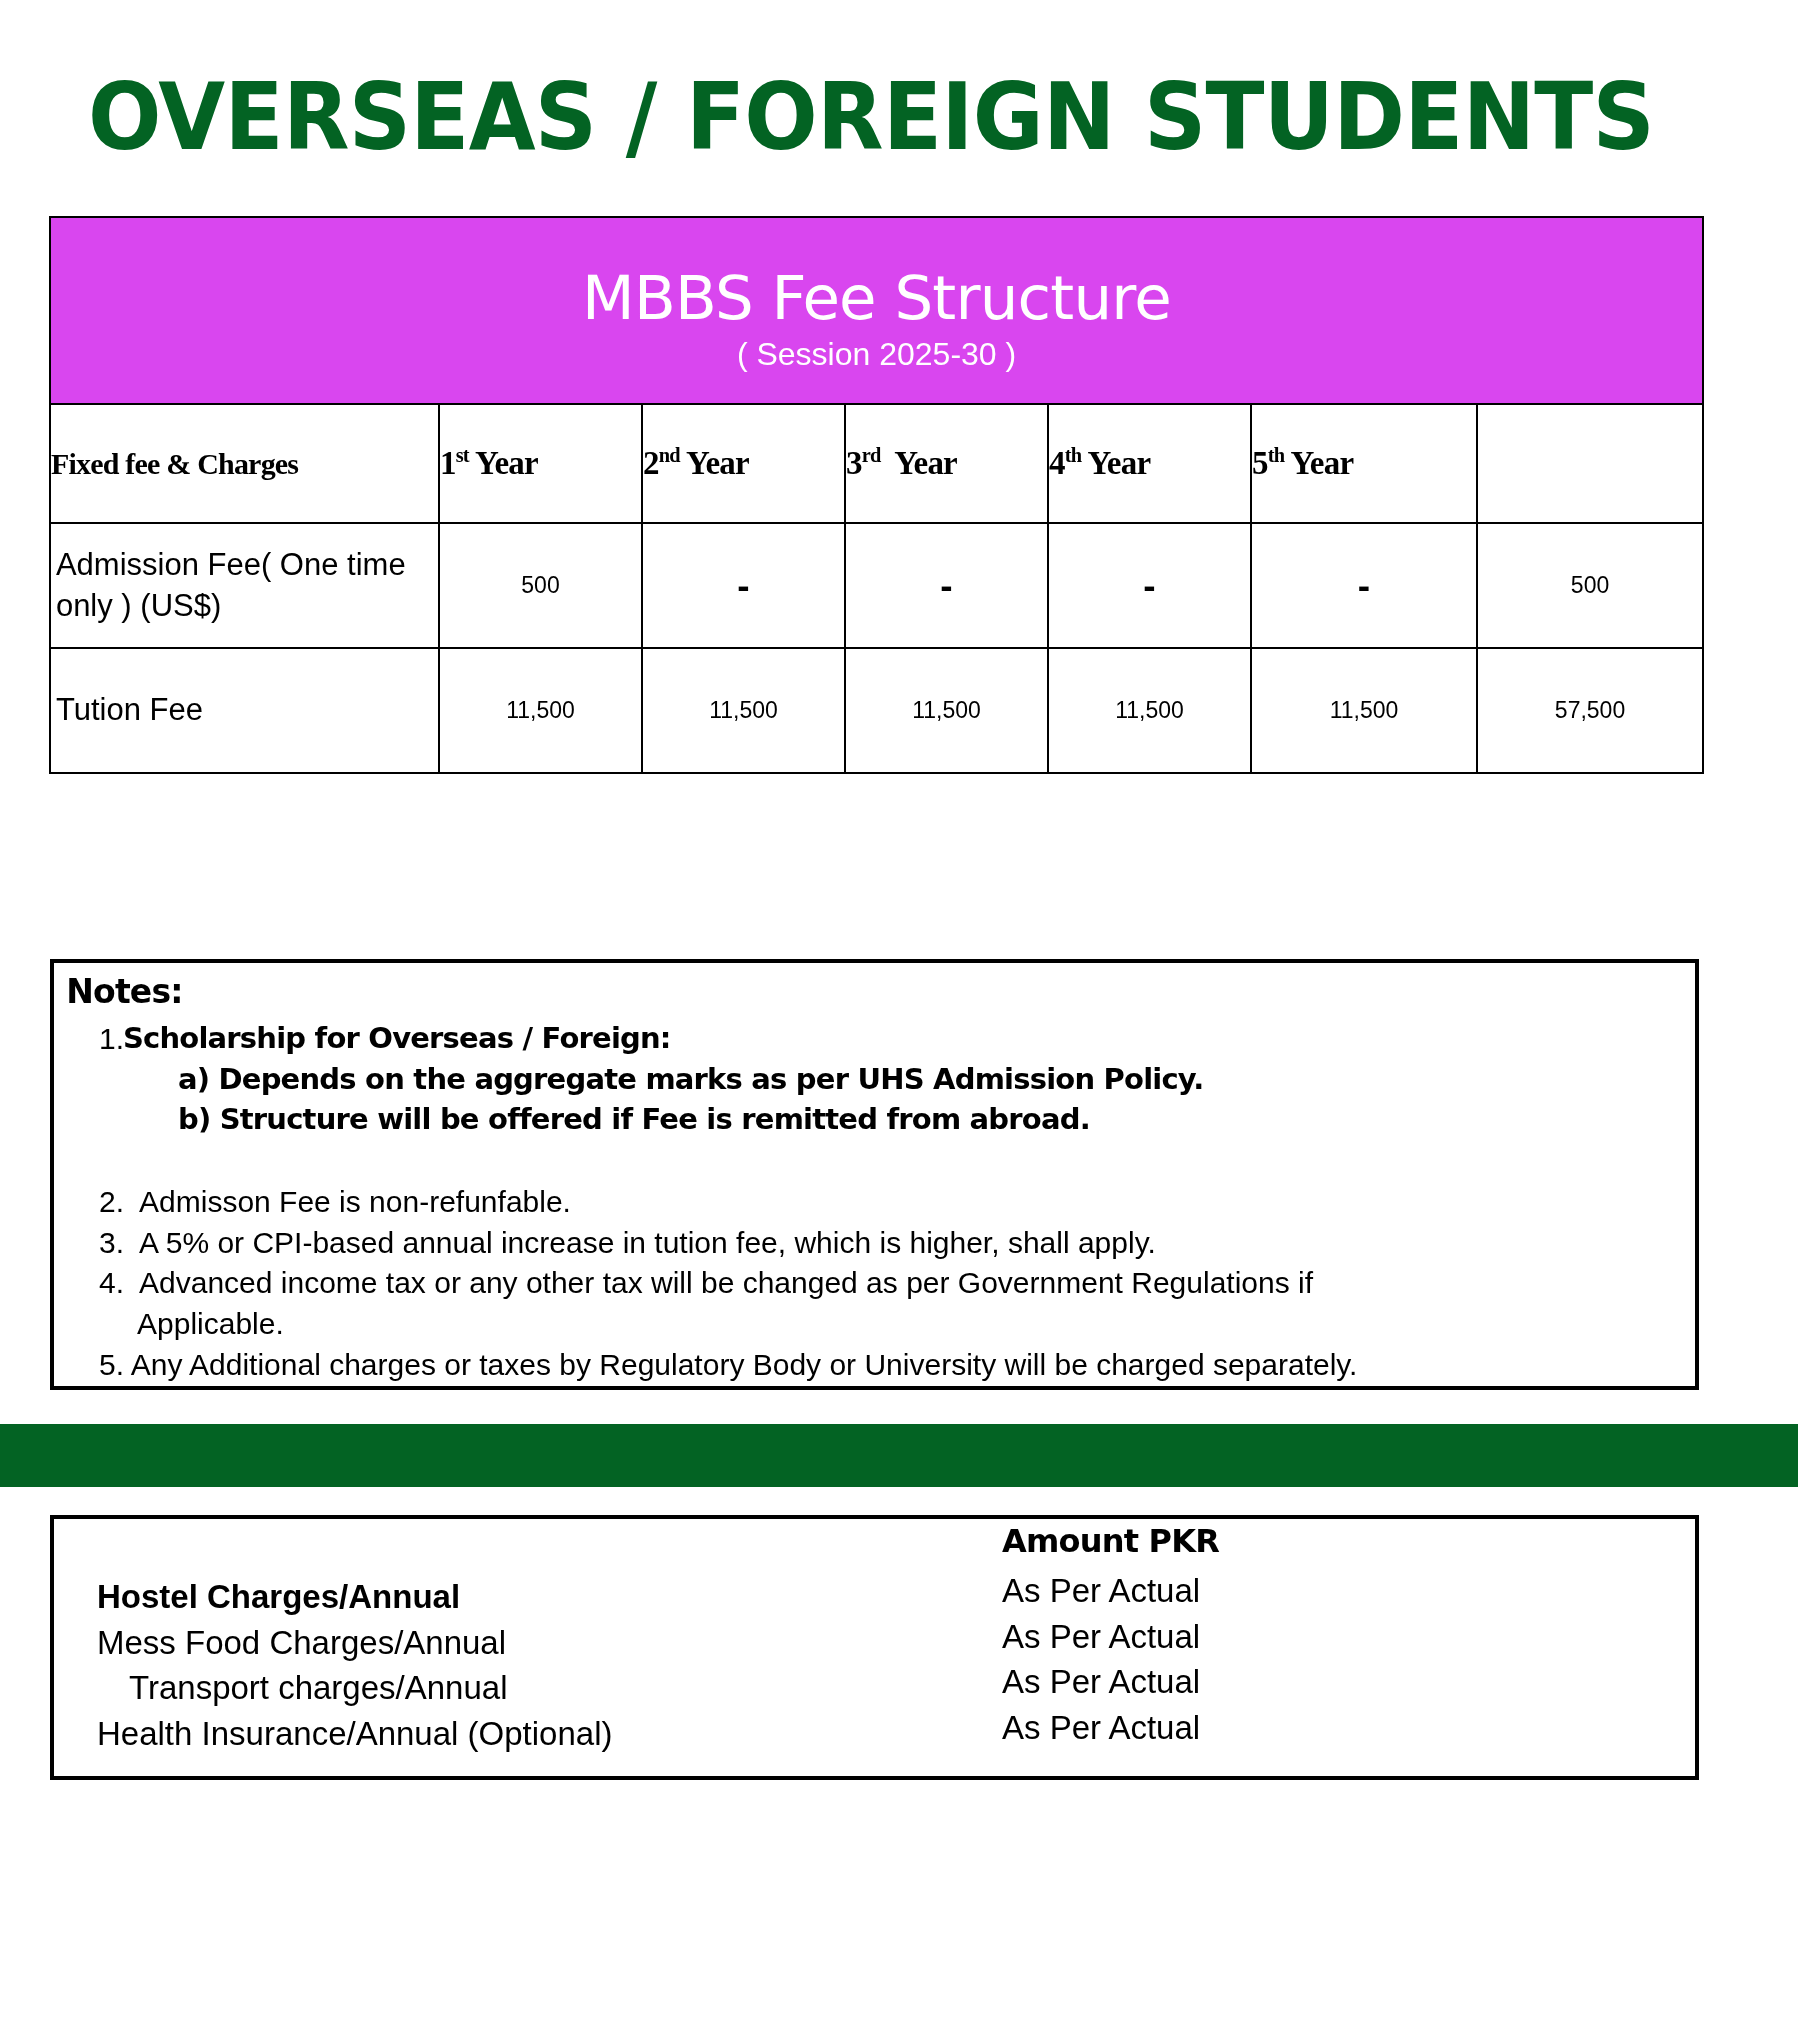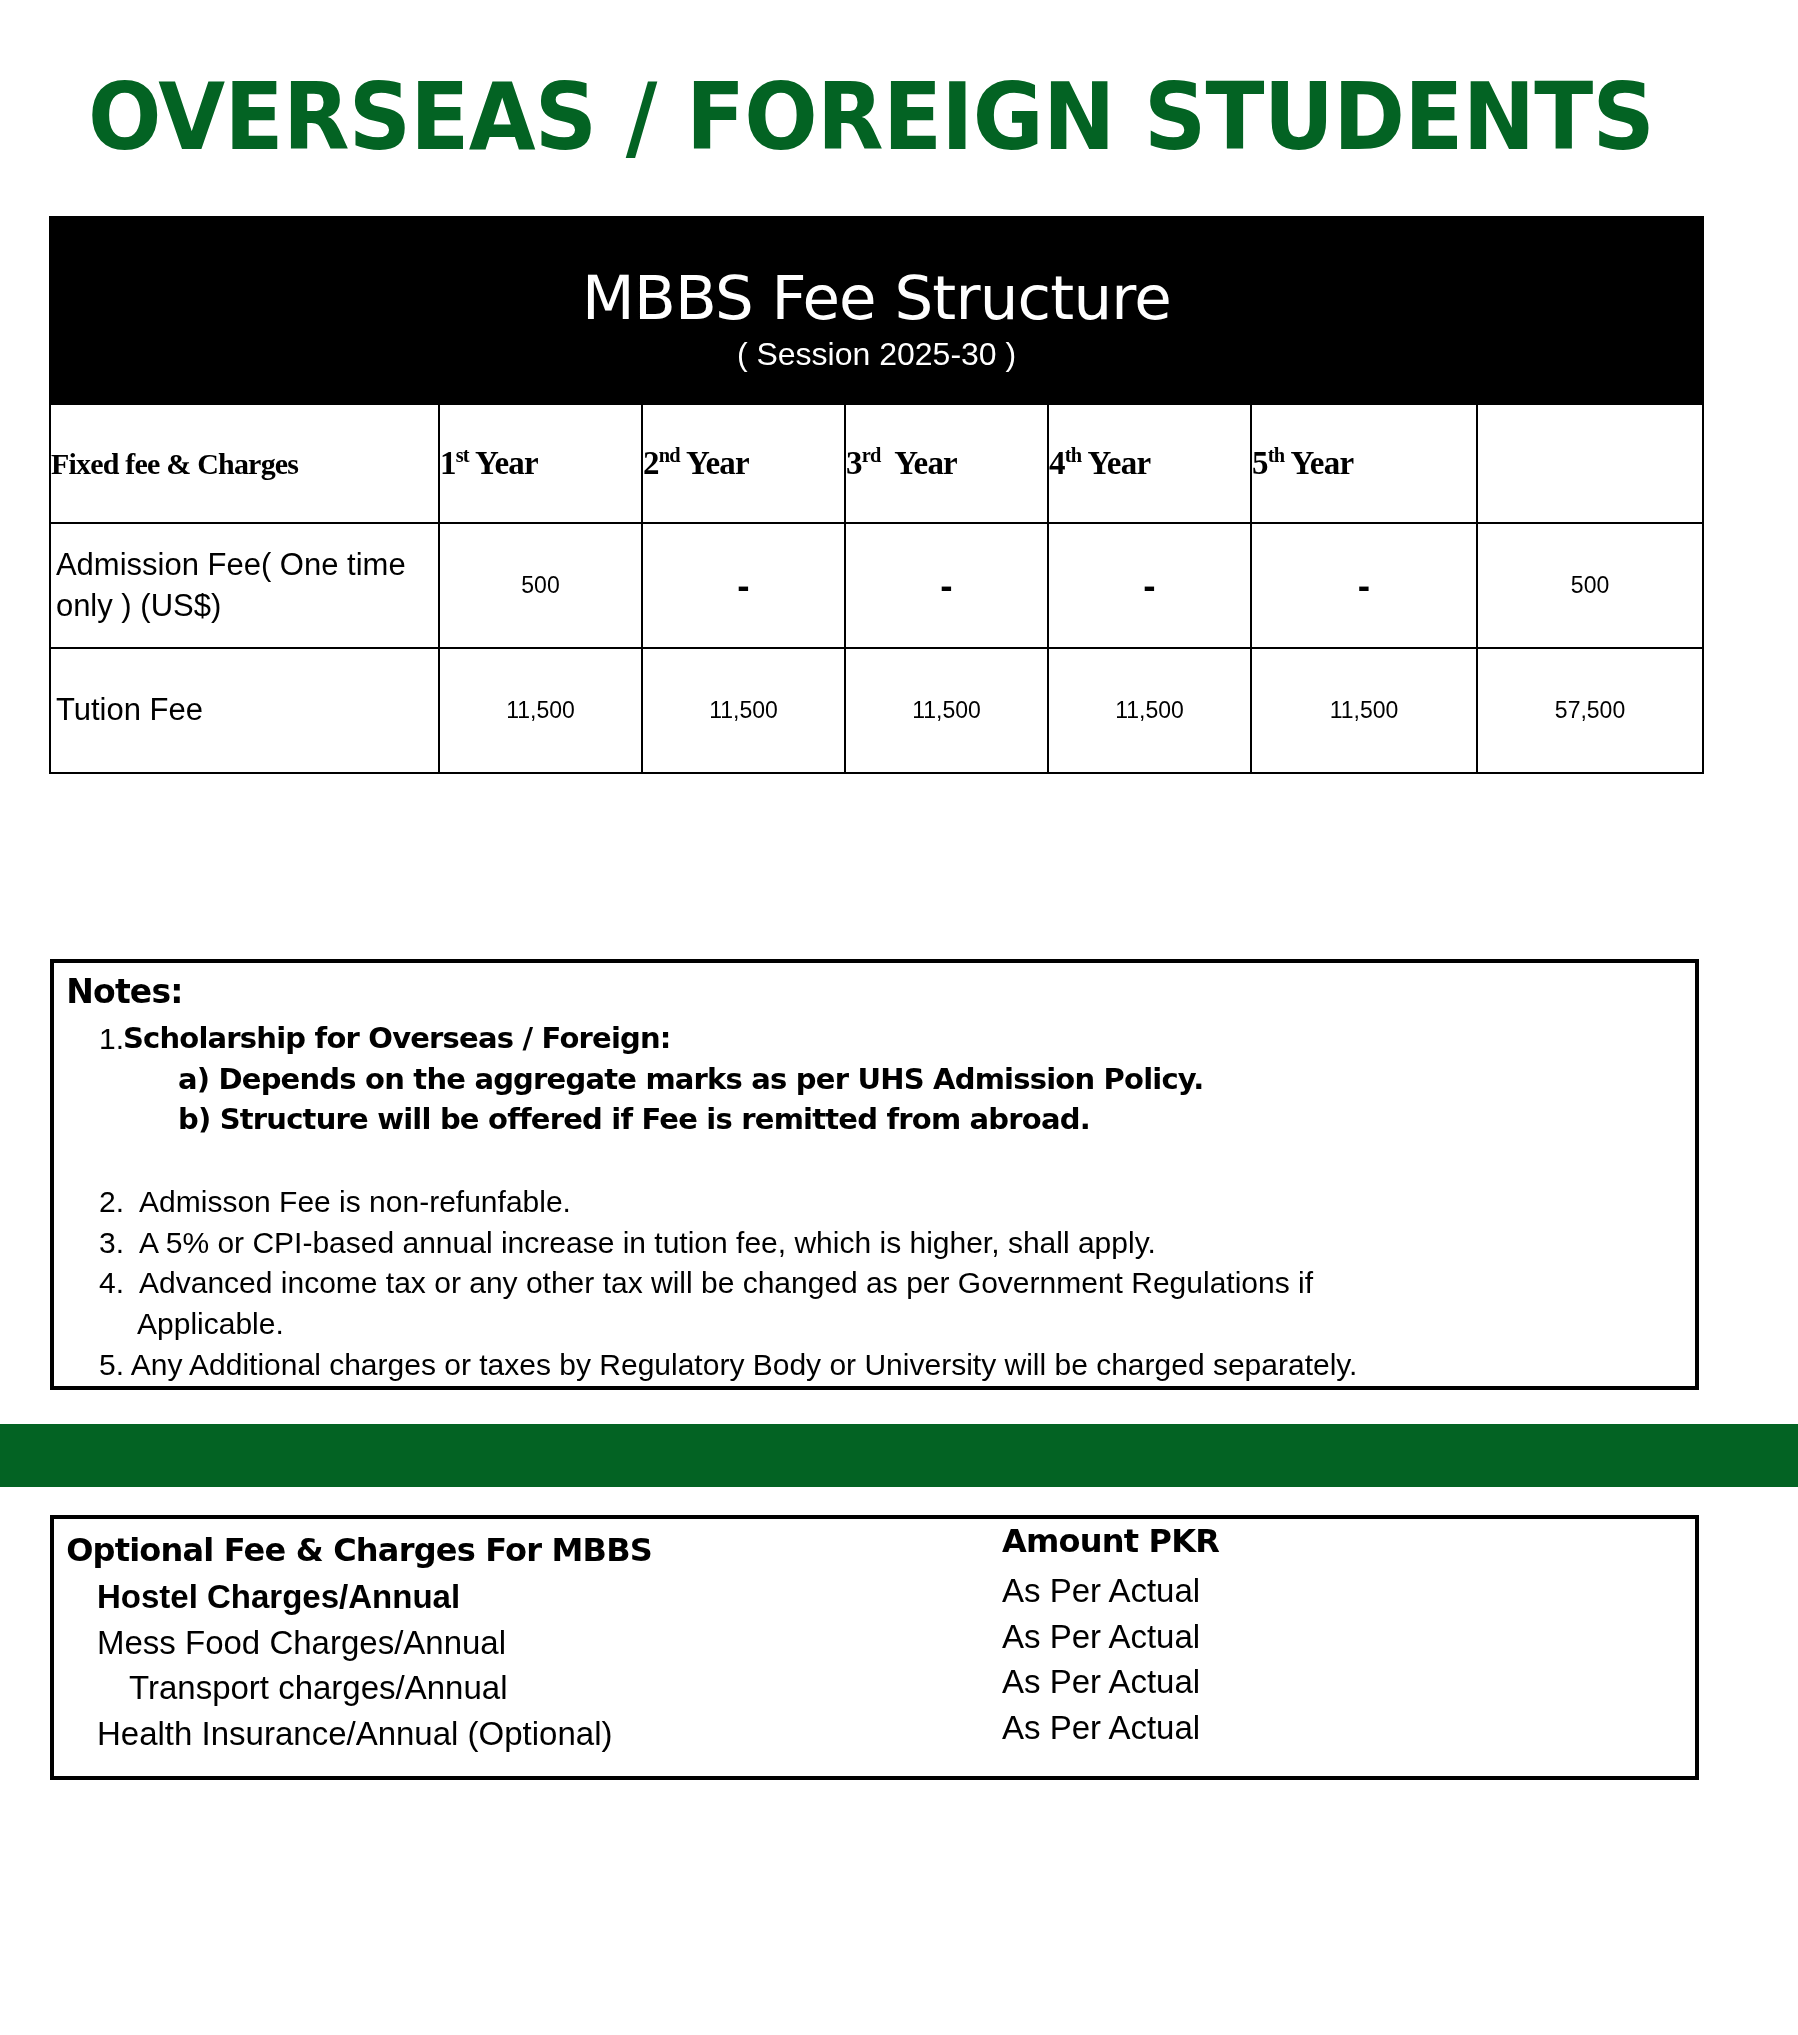--- a/index.html
+++ b/index.html
@@ -6,21 +6,21 @@
   body { width: 1799px; height: 2544px; position: relative; overflow: hidden;
          font-family: "Liberation Sans", "DejaVu Sans", sans-serif; color: #000; }
 
   .title { position: absolute; left: 0; width: 1799px; top: 71px; text-align: center;
            font-family: "DejaVu Sans", sans-serif; font-weight: bold; color: #036323;
            font-size: 93px; letter-spacing: -0.8px; line-height: 1; transform: translateX(-28.5px) scaleX(0.93); }
 
   .fee-table { position: absolute; left: 49px; top: 216px; width: 1651px;
                border-collapse: collapse; table-layout: fixed; }
   .fee-table td, .fee-table th { border: 2.4px solid #000; padding: 0; }
-  .fee-table .banner { background: #000000; color: #fff; height: 185px; text-align: center;
+  .fee-table .banner { background: #d946ef; color: #fff; height: 185px; text-align: center;
                        vertical-align: middle; border-bottom: 2.4px solid #000; }
   .banner-title { font-size: 61px; font-family: "DejaVu Sans", sans-serif; font-weight: normal;
                   display: block; line-height: 1.1; padding-top: 16.3px; letter-spacing: -0.8px; }
   .banner-sub { font-size: 32px; display: block; line-height: 1.2; margin-top: 4.1px; }
 
   .hdr-row td { height: 117px; text-align: left; vertical-align: middle; font-weight: bold;
                 font-family: Liberation Serif, serif; font-size: 33px; letter-spacing: -0.8px; }
   .hdr-row td.first { font-size: 30px; }
   .hdr-row sup { font-size: 20.4px; vertical-align: 12.2px; line-height: 0; }
 
@@ -107,21 +107,20 @@
   <div class="note-line" style="left:45px; top:224px; white-space:pre;">2.  Admisson Fee is non-refunfable.</div>
   <div class="note-line" style="left:45px; top:265px; white-space:pre;">3.  A 5% or CPI-based annual increase in tution fee, which is higher, shall apply.</div>
   <div class="note-line" style="left:45px; top:305px; white-space:pre;">4.  Advanced income tax or any other tax will be changed as per Government Regulations if</div>
   <div class="note-line" style="left:83px; top:346px;">Applicable.</div>
   <div class="note-line" style="left:45px; top:387px;">5. Any Additional charges or taxes by Regulatory Body or University will be charged separately.</div>
 </div>
 
 <div class="green-bar"></div>
 
 <div class="opt-box">
-  <div class="opt-header" style="left:12.2px; top:12.2px;">Optional Fee &amp; Charges For MBBS</div>
   <div class="opt-header" style="left:948px; top:3.3px;">Amount PKR</div>
 
   <div class="opt-item" style="left:43px; top:61px;font-weight:bold;">Hostel Charges/Annual</div>
   <div class="opt-item" style="left:948px; top:55px;">As Per Actual</div>
 
   <div class="opt-item" style="left:43px; top:107px;">Mess Food Charges/Annual</div>
   <div class="opt-item" style="left:948px; top:101px;">As Per Actual</div>
 
   <div class="opt-item" style="left:43px; top:152px;margin-left:32px;">Transport charges/Annual</div>
   <div class="opt-item" style="left:948px; top:146px;">As Per Actual</div>

